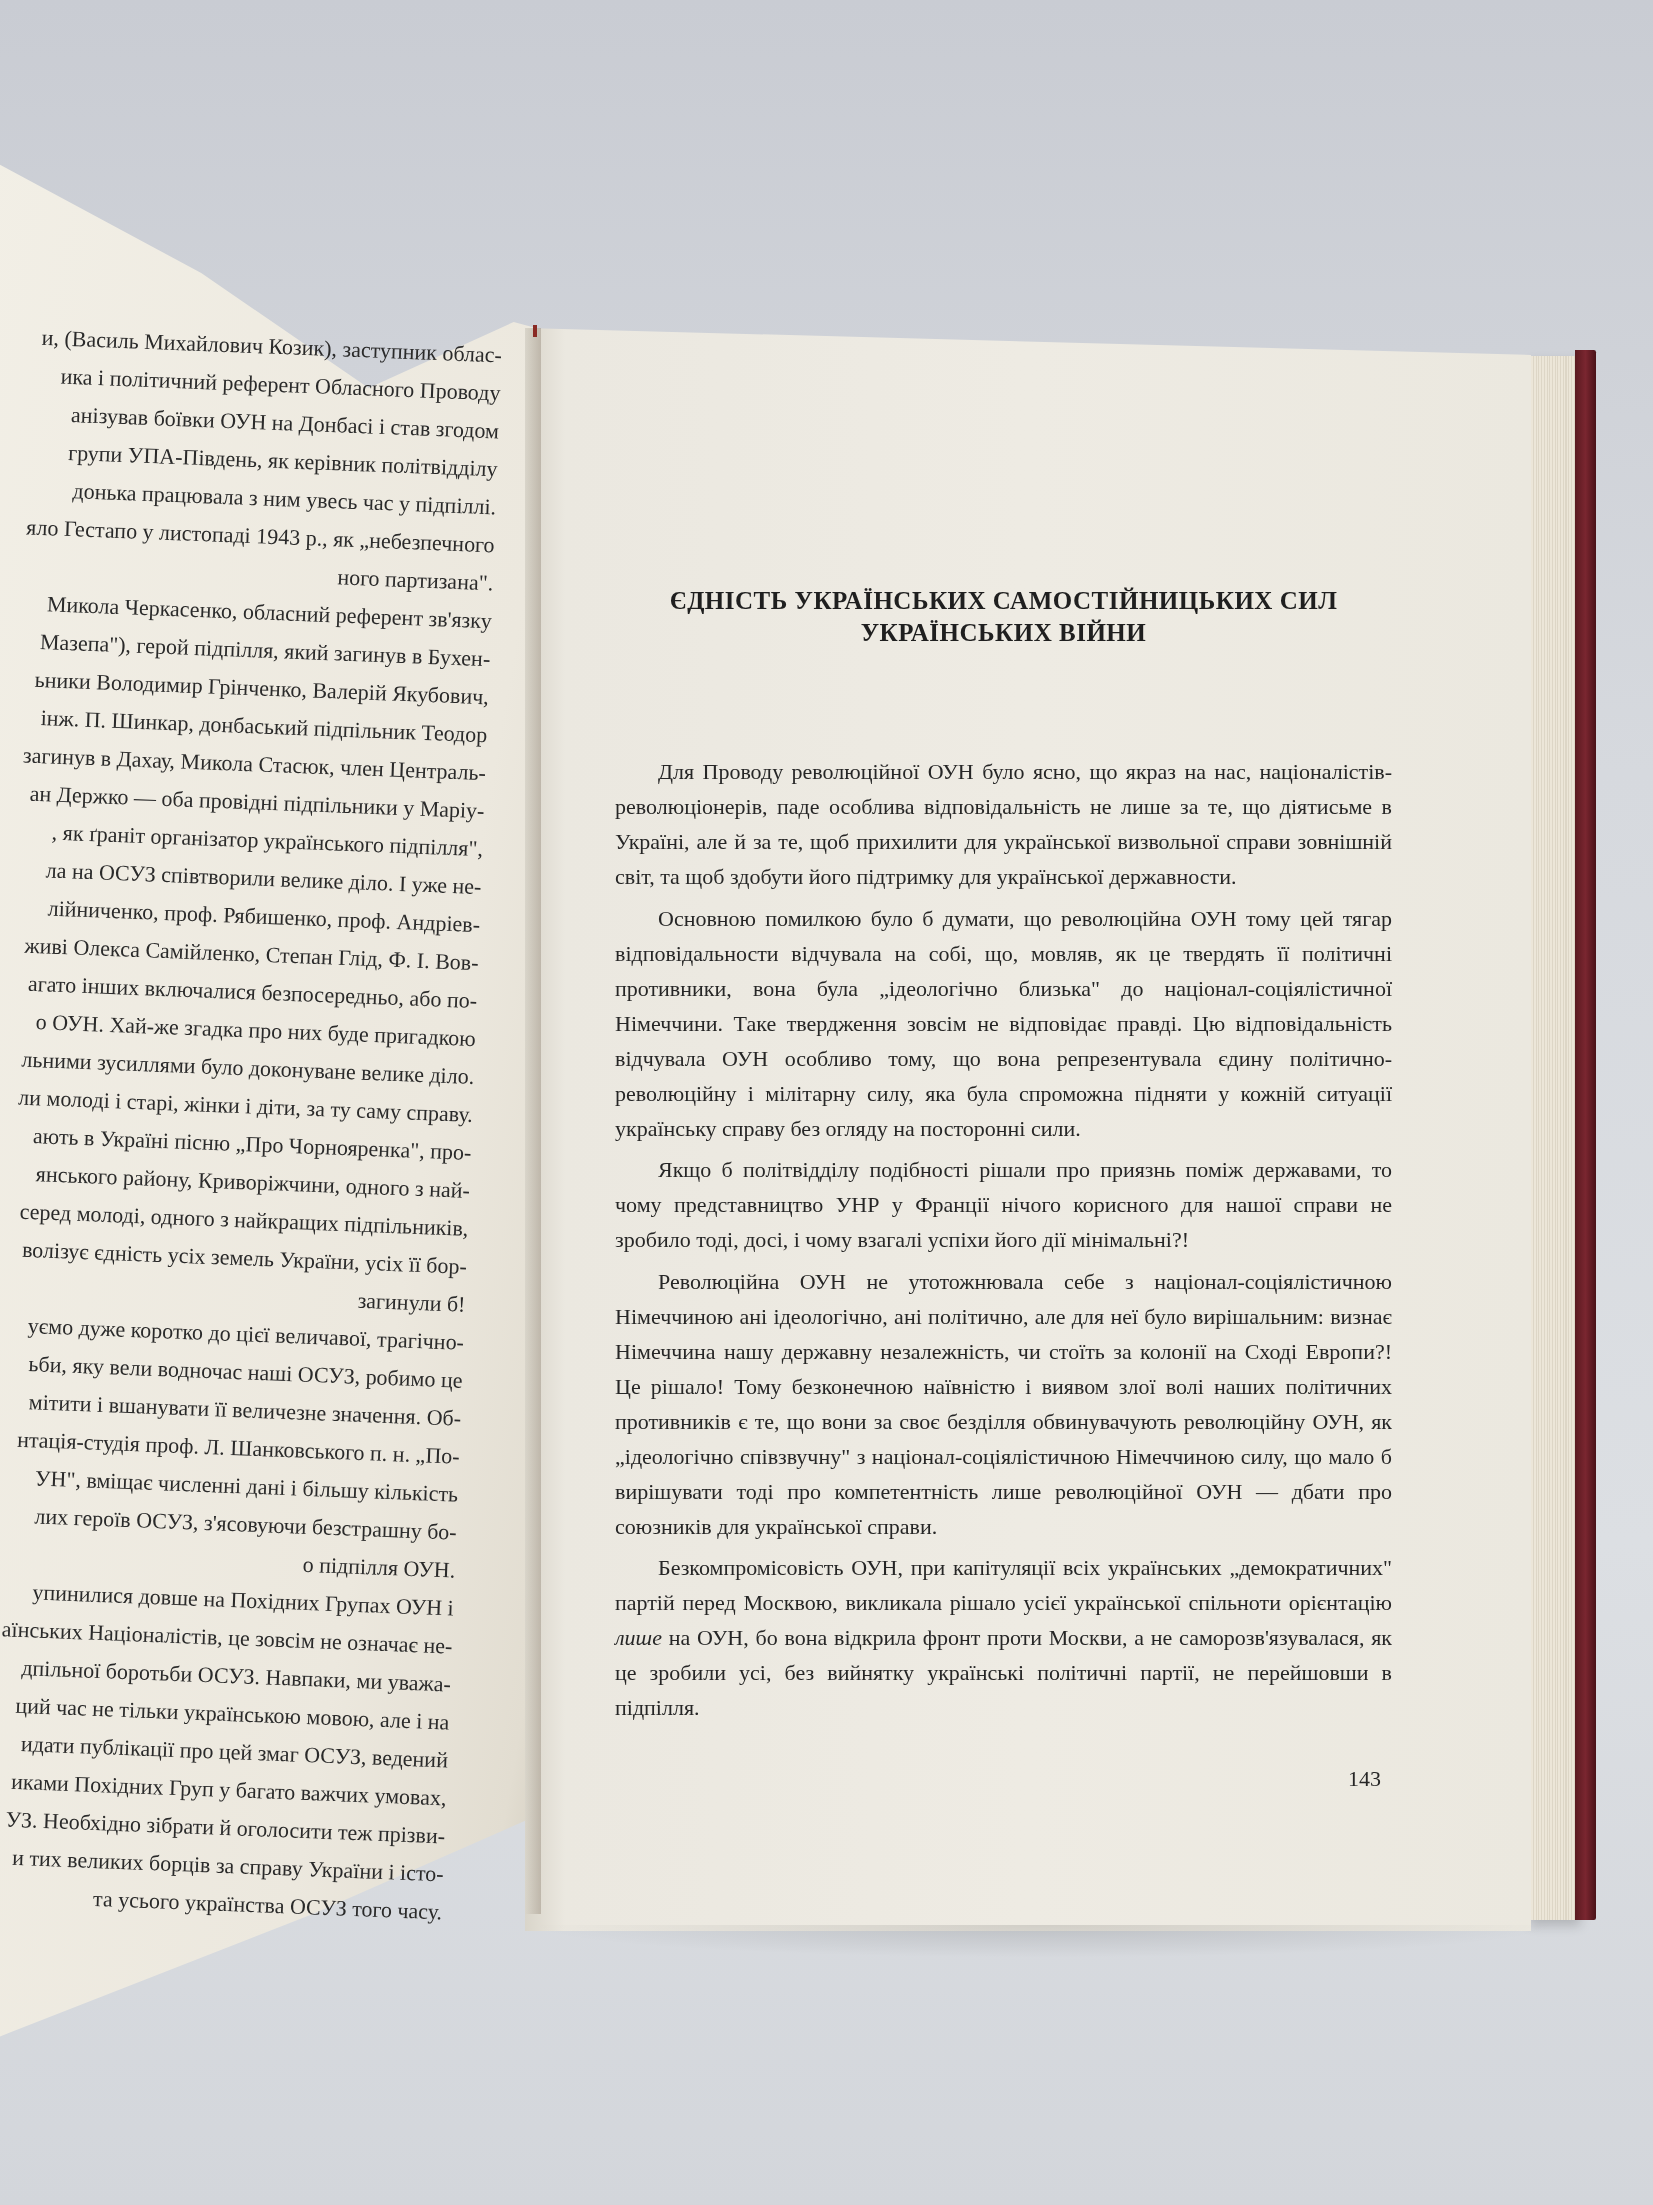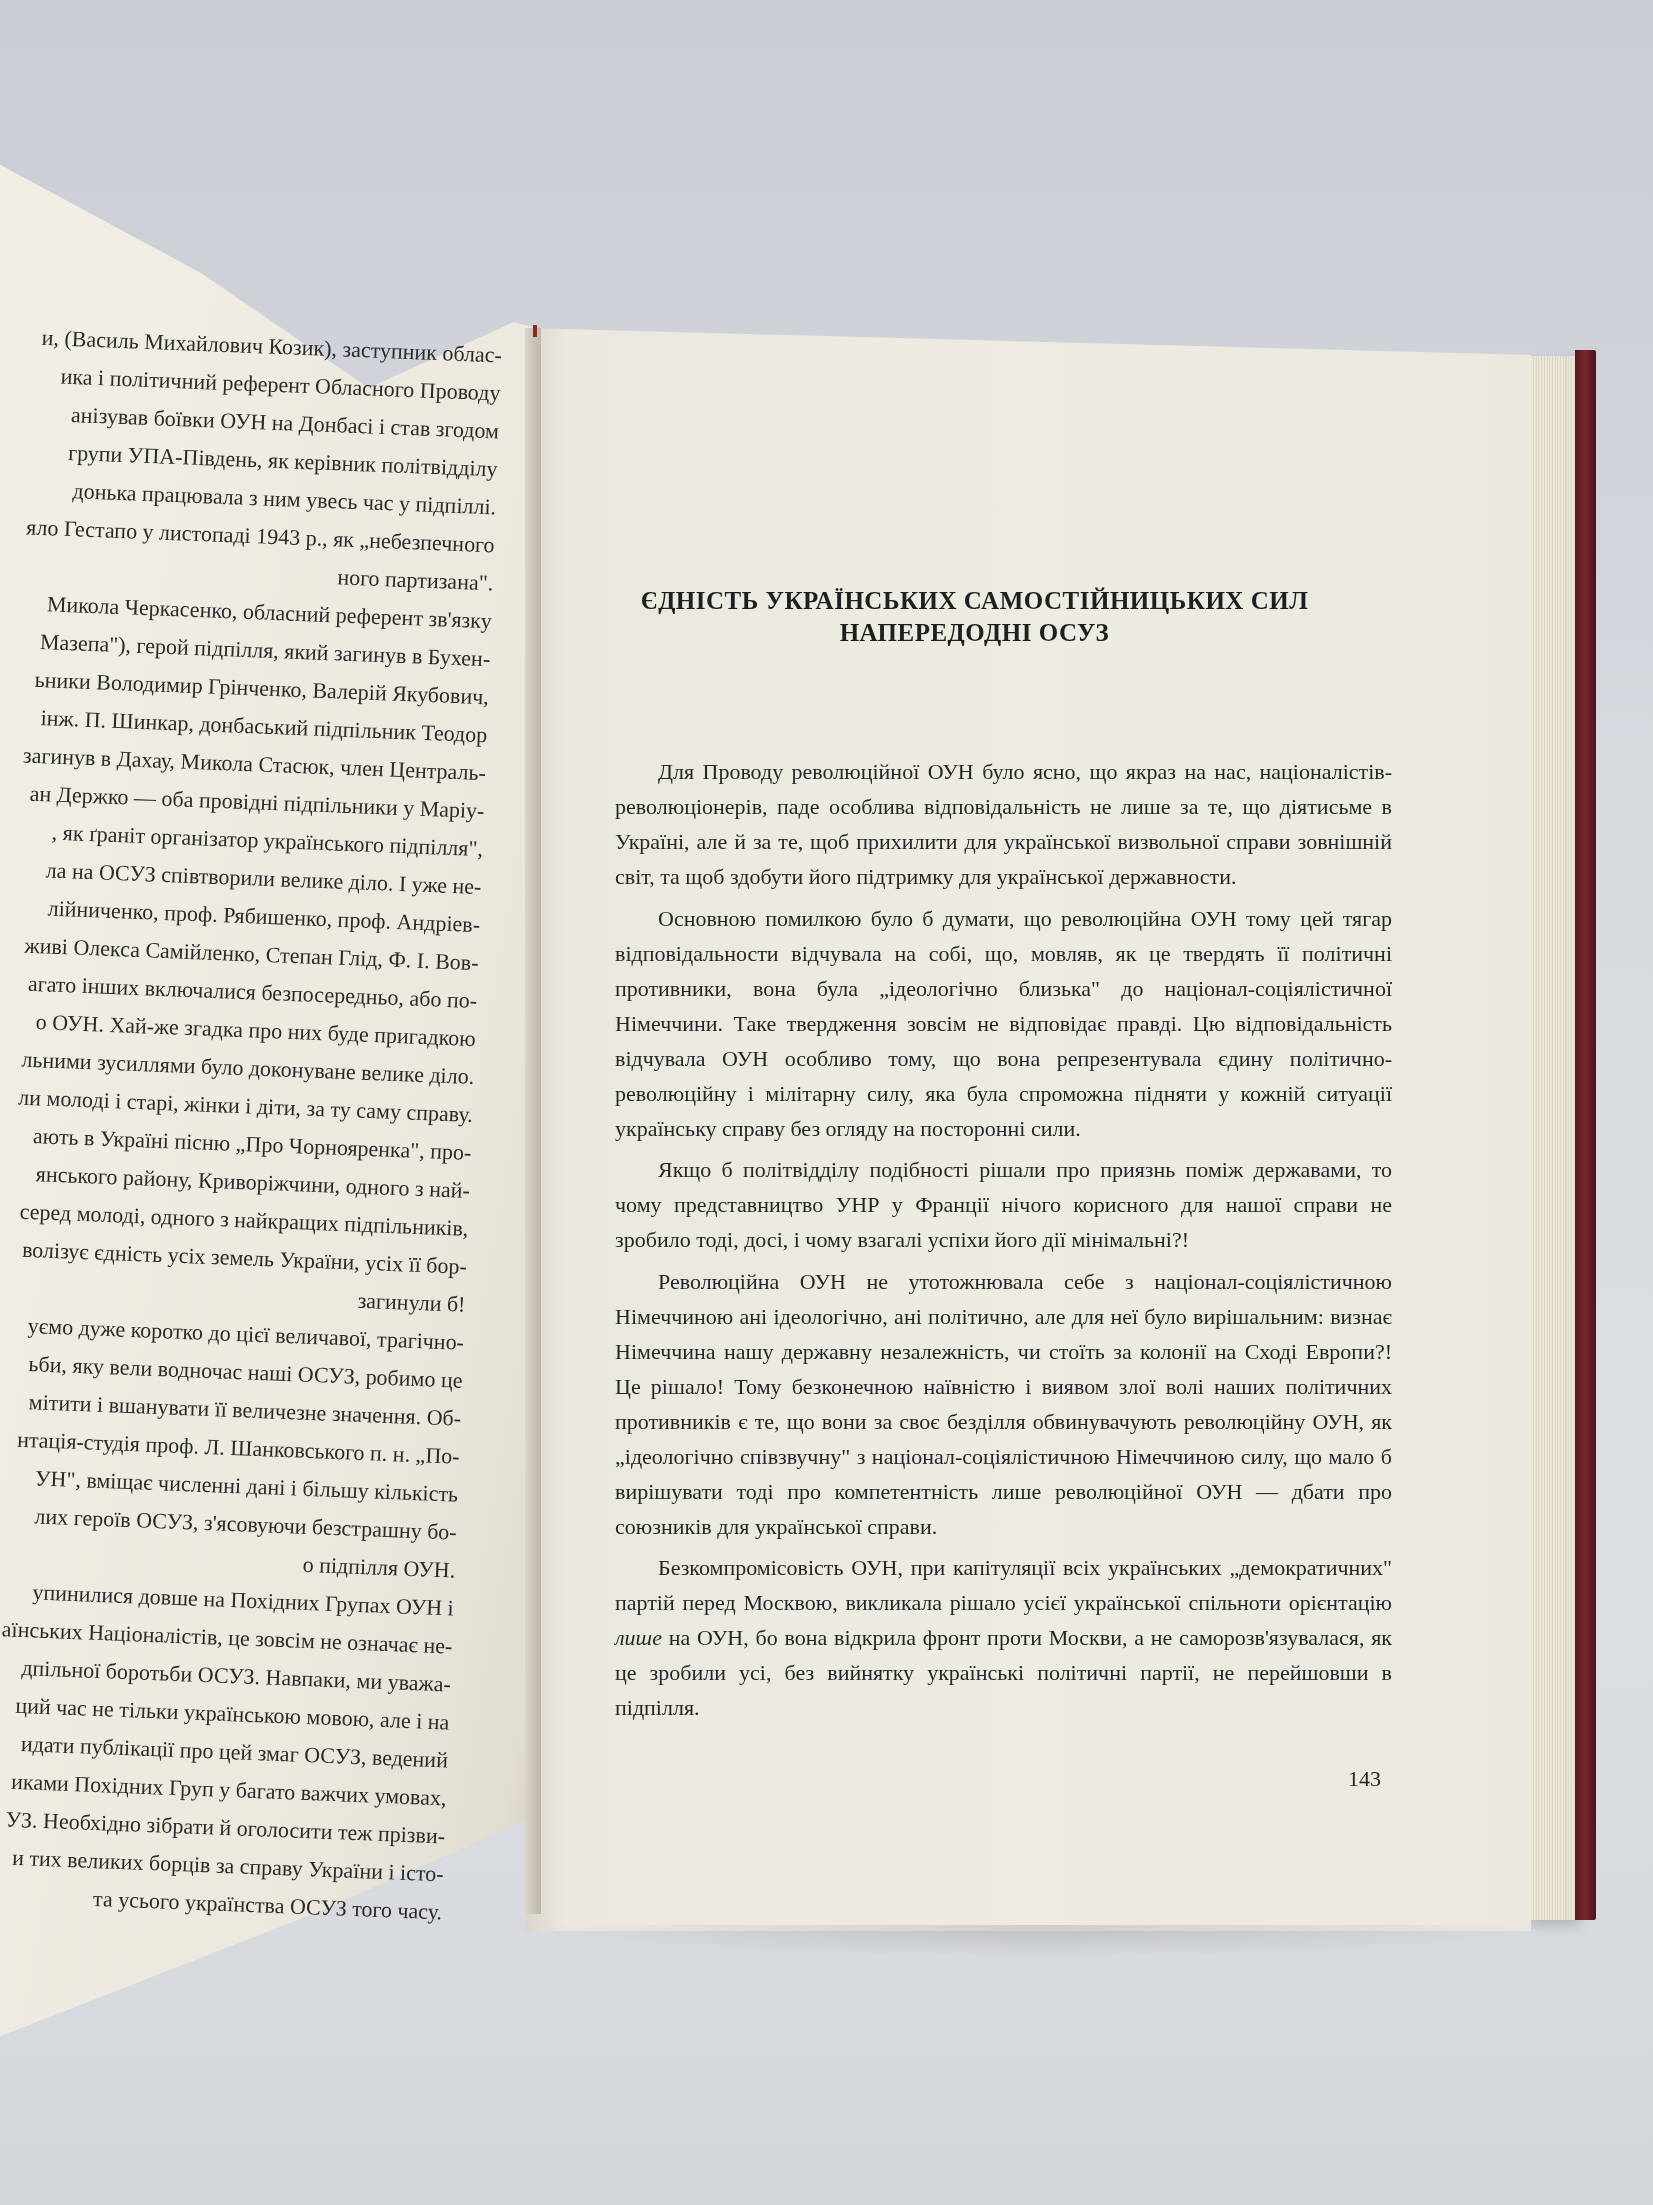--- a/index.html
+++ b/index.html
@@ -48,21 +48,21 @@
     position: absolute; left: 533px; top: 325px; width: 4.4px; height: 12px; background: #8a2a24;
   }
 
   
   .right-page {
     position: absolute; left: 525px; top: 328px; width: 1006px; height: 1603px;
     background: linear-gradient(90deg, #d9d5ca 0%, #ebe8e0 4%, #eeebe3 50%, #ebe8df 100%);
     clip-path: polygon(0 0, 100% 27px, 100% 100%, 0 100%);
   }
   .chapter-title {
-    position: absolute; left: 586px; top: 585px; width: 777px;
+    position: absolute; left: 615px; top: 585px; width: 777px;
     text-align: center; font-weight: bold; color: #1f1f1f;
     font-size: 25px; line-height: 32px; letter-spacing: 0.5px;
   }
   .chapter-title .t1, .chapter-title .t2 { display: block; }
   .body-text {
     position: absolute; left: 615px; top: 722px; width: 777px;
     color: #262626; font-size: 22px; line-height: 35px;
     text-align: justify;
     margin-top: 32px;
   }
@@ -131,21 +131,21 @@
         <span class="ln">та усього українства ОСУЗ того часу.</span>
       </div>
   </div>
 
   <div class="right-page"></div>
   <div class="left-gutter"></div>
   <div class="spine-thread"></div>
 
   <div class="chapter-title">
     <span class="t1">ЄДНІСТЬ УКРАЇНСЬКИХ САМОСТІЙНИЦЬКИХ СИЛ</span>
-    <span class="t2">НАПЕРЕДОДНІ ОСУЗ</span>
+    <span class="t2">УКРАЇНСЬКИХ ВІЙНИ</span>
   </div>
 
   <div class="body-text">
     <p>Для Проводу революційної ОУН було ясно, що якраз на нас, націоналістів-революціонерів, паде особлива відповідальність не лише за те, що діятисьме в Україні, але й за те, щоб прихилити для української визвольної справи зовнішній світ, та щоб здобути його підтримку для української державности.</p>
     <p>Основною помилкою було б думати, що революційна ОУН тому цей тягар відповідальности відчувала на собі, що, мовляв, як це твердять її політичні противники, вона була „ідеологічно близька" до націонал-соціялістичної Німеччини. Таке твердження зовсім не відповідає правді. Цю відповідальність відчувала ОУН особливо тому, що вона репрезентувала єдину політично-революційну і мілітарну силу, яка була спроможна підняти у кожній ситуації українську справу без огляду на посторонні сили.</p>
     <p>Якщо б політвідділу подібності рішали про приязнь поміж державами, то чому представництво УНР у Франції нічого корисного для нашої справи не зробило тоді, досі, і чому взагалі успіхи його дії мінімальні?!</p>
     <p>Революційна ОУН не утотожнювала себе з націонал-соціялістичною Німеччиною ані ідеологічно, ані політично, але для неї було вирішальним: визнає Німеччина нашу державну незалежність, чи стоїть за колонії на Сході Европи?! Це рішало! Тому безконечною наївністю і виявом злої волі наших політичних противників є те, що вони за своє безділля обвинувачують революційну ОУН, як „ідеологічно співзвучну" з націонал-соціялістичною Німеччиною силу, що мало б вирішувати тоді про компетентність лише революційної ОУН — дбати про союзників для української справи.</p>
     <p><span>Безкомпромісовість ОУН, при капітуляції всіх українських „демократичних" партій перед Москвою, викликала рішало усієї української спільноти орієнтацію </span><em>лише</em><span> на ОУН, бо вона відкрила фронт проти Москви, а не саморозв'язувалася, як це зробили усі, без вийнятку українські політичні партії, не перейшовши в підпілля.</span></p>
   </div>
 

